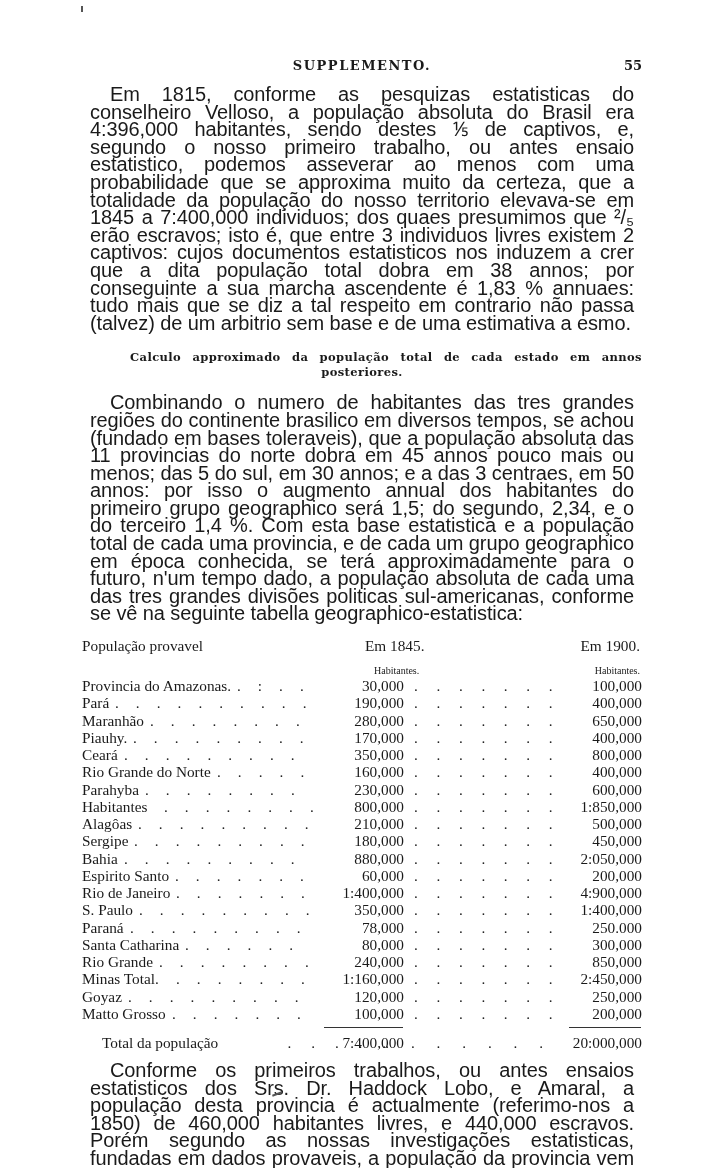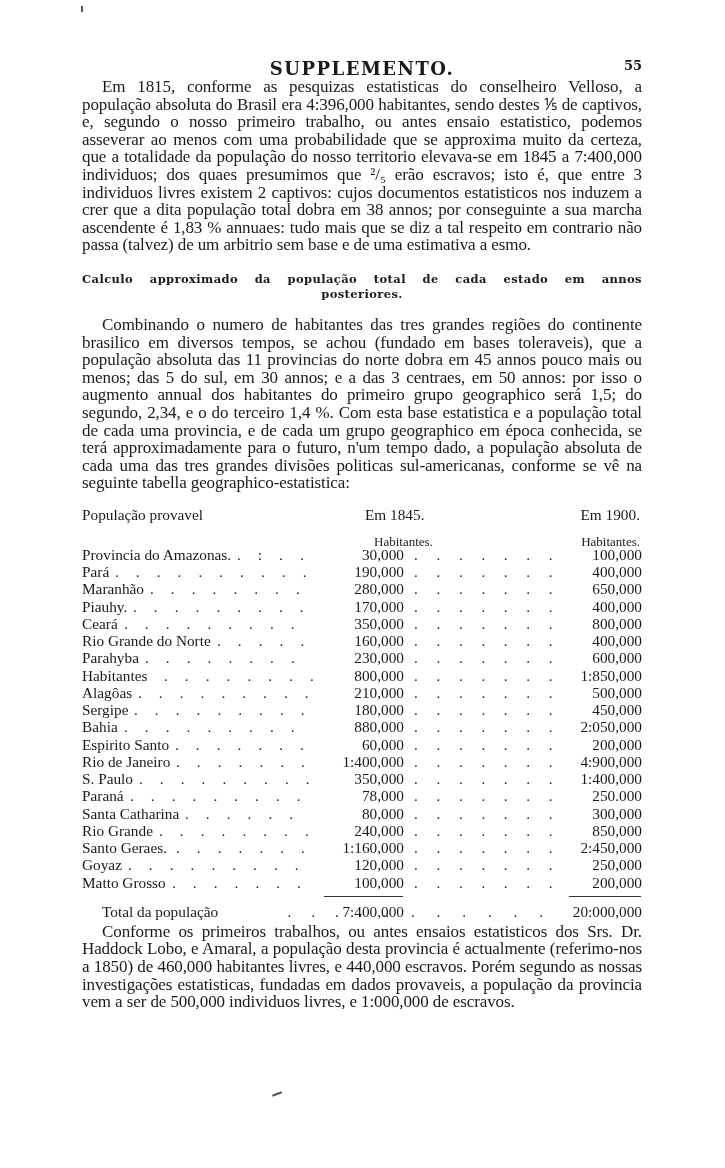--- a/index.html
+++ b/index.html
@@ -5,43 +5,43 @@
   html, body { margin: 0; padding: 0; background: #ffffff; }
   body {
     width: 725px; height: 1168px; position: relative; overflow: hidden;
     font-family: "DejaVu Serif", "Liberation Serif", serif;
     color: #1a1a1a;
   }
   .page { position: absolute; left: 82px; top: 58px; width: 560px; }
   .header { position: relative; height: 20px; }
   .running-title {
     position: absolute; left: 0; right: 0; top: 0; text-align: center;
-    font-family: "DejaVu Serif", serif; font-weight: bold; font-size: 18px;
+    font-family: "DejaVu Serif", serif; font-weight: bold; font-size: 13px;
     letter-spacing: 1.5px;
   }
   .page-number {
     position: absolute; right: 0; top: 0; font-weight: bold; font-size: 13px;
   }
   p.body {
-    margin: 0; font-family: Liberation Serif, serif; font-size: 17px;
+    margin: 8px; font-family: Liberation Sans, sans-serif; font-size: 20px;
     line-height: 17.6px; text-align: justify; text-indent: 20px;
     letter-spacing: -0.1px;
   }
   .section-heading {
     margin: 18px 0 14px 0; text-align: center;
     font-family: "DejaVu Serif", serif; font-weight: bold; font-size: 11.5px;
     line-height: 15px; letter-spacing: 0.4px;
   }
-  .section-heading .l1 { display: block; text-align: justify; text-align-last: justify; }
+  .section-heading .l1 { display: block; text-align: justify; text-align-last: justify; margin-left: 48px; }
   .table { margin-top: 14px; font-family: "Liberation Serif", serif; font-size: 15.3px; }
   .thead { position: relative; height: 24px; }
   .thead .c1 { position: absolute; left: 0; top: 0; }
   .thead .c2 { position: absolute; left: 283px; top: 0; }
   .thead .c3 { position: absolute; right: 2px; top: 0; margin-left: 40px; }
-  .units { position: relative; height: 16px; font-size: 13px; }
+  .units { position: relative; height: 16px; font-size: 10px; }
   .units .u2 { position: absolute; left: 292px; top: 4px; }
   .units .u3 { position: absolute; right: 2px; top: 4px; }
   .row { position: relative; height: 17.25px; line-height: 17.25px; white-space: nowrap; }
   .row .name { position: absolute; left: 0; top: 0; }
   .row .lead1 {
     position: absolute; top: 0; right: 308px; letter-spacing: 6.6px;
     color: #222;
   }
   .row .v1 { position: absolute; right: 238px; top: 0; text-align: right; font-family: Liberation Serif, serif; }
   .row .lead2 { position: absolute; right: 82px; top: 0; letter-spacing: 7.4px; color:#222; }
@@ -201,21 +201,21 @@
           <span class="v2">300,000</span>
         </div>
         <div class="row">
           <span class="name">Rio Grande</span>
           <span class="lead1" style="right: auto; left: 77px;">. . . . . . . .</span>
           <span class="v1">240,000</span>
           <span class="lead2">. . . . . . .</span>
           <span class="v2">850,000</span>
         </div>
         <div class="row">
-          <span class="name">Santo Geraes.</span>
+          <span class="name">Minas Total.</span>
           <span class="lead1" style="right: auto; left: 94px;">. . . . . . .</span>
           <span class="v1">1:160,000</span>
           <span class="lead2">. . . . . . .</span>
           <span class="v2">2:450,000</span>
         </div>
         <div class="row">
           <span class="name">Goyaz</span>
           <span class="lead1" style="right: auto; left: 46px;">. . . . . . . . .</span>
           <span class="v1">120,000</span>
           <span class="lead2">. . . . . . .</span>

